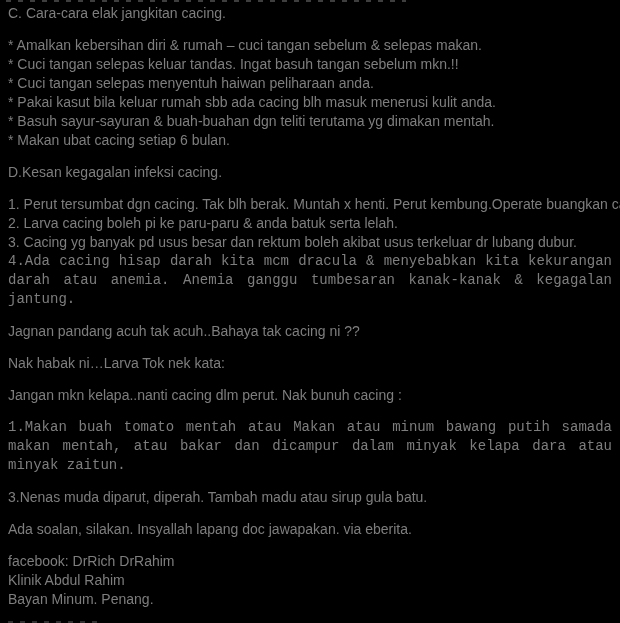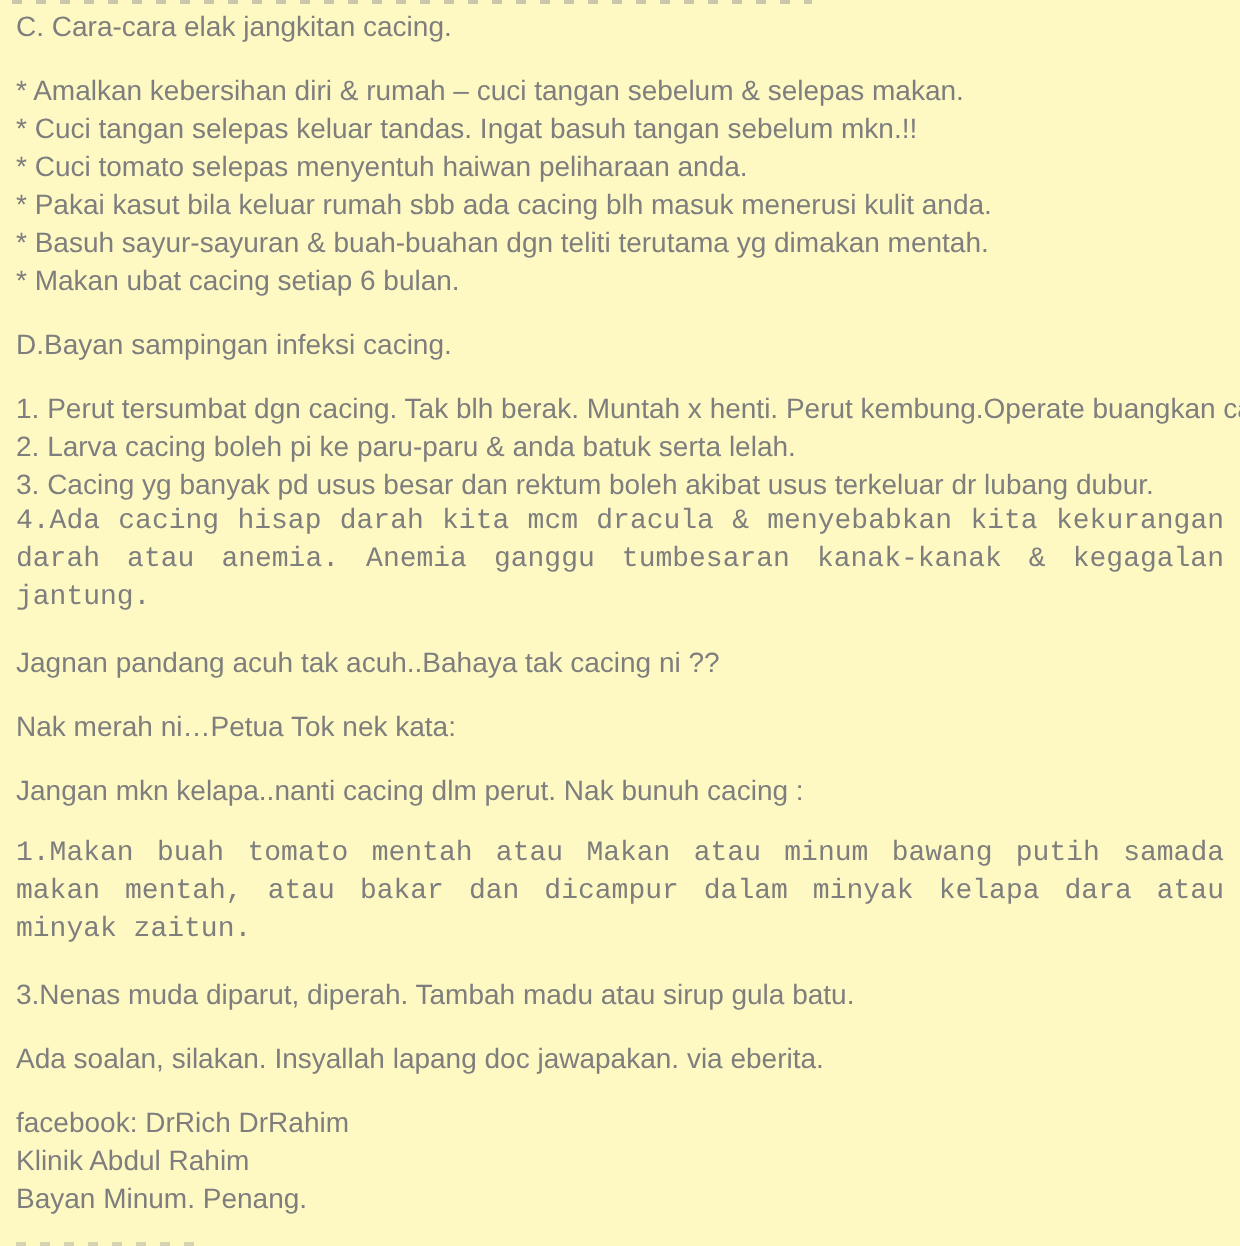--- a/index.html
+++ b/index.html
@@ -7,21 +7,21 @@
     padding: 0;
     background: #ffffff;
   }
   .page {
     position: relative;
     width: 620px;
     height: 623px;
     box-sizing: border-box;
     padding: 4px 8px 0 8px;
     overflow: hidden;
-    background: #fef9c3;
+    background: #000000;
     font-family: "Liberation Sans", "DejaVu Sans", sans-serif;
     font-size: 14px;
     line-height: 19px;
     color: #7e7e7e;
   }
   .block {
     margin: 0 0 13px 0;
     padding: 0;
   }
   .block:last-of-type {
@@ -63,43 +63,43 @@
 
   <div class="sliver top"></div>
 
   <p class="block">
     <span class="line">C. Cara-cara elak jangkitan cacing.</span>
   </p>
 
   <p class="block">
     <span class="line">* Amalkan kebersihan diri &amp; rumah – cuci tangan sebelum &amp; selepas makan.</span>
     <span class="line">* Cuci tangan selepas keluar tandas. Ingat basuh tangan sebelum mkn.!!</span>
-    <span class="line">* Cuci tomato selepas menyentuh haiwan peliharaan anda.</span>
+    <span class="line">* Cuci tangan selepas menyentuh haiwan peliharaan anda.</span>
     <span class="line">* Pakai kasut bila keluar rumah sbb ada cacing blh masuk menerusi kulit anda.</span>
     <span class="line">* Basuh sayur-sayuran &amp; buah-buahan dgn teliti terutama yg dimakan mentah.</span>
     <span class="line">* Makan ubat cacing setiap 6 bulan.</span>
   </p>
 
   <p class="block">
-    <span class="line">D.Bayan sampingan infeksi cacing.</span>
+    <span class="line">D.Kesan kegagalan infeksi cacing.</span>
   </p>
 
   <p class="block">
     <span class="line">1. Perut tersumbat dgn cacing. Tak blh berak. Muntah x henti. Perut kembung.Operate buangkan cacing tu.</span>
     <span class="line">2. Larva cacing boleh pi ke paru-paru &amp; anda batuk serta lelah.</span>
     <span class="line">3. Cacing yg banyak pd usus besar dan rektum boleh akibat usus terkeluar dr lubang dubur.</span>
     <span class="wrapline">4.Ada cacing hisap darah kita mcm dracula &amp; menyebabkan kita kekurangan darah atau anemia. Anemia ganggu tumbesaran kanak-kanak &amp; kegagalan jantung.</span>
   </p>
 
   <p class="block">
     <span class="line">Jagnan pandang acuh tak acuh..Bahaya tak cacing ni ??</span>
   </p>
 
   <p class="block">
-    <span class="line">Nak merah ni…Petua Tok nek kata:</span>
+    <span class="line">Nak habak ni…Larva Tok nek kata:</span>
   </p>
 
   <p class="block">
     <span class="line">Jangan mkn kelapa..nanti cacing dlm perut. Nak bunuh cacing :</span>
   </p>
 
   <p class="block">
     <span class="wrapline">1.Makan buah tomato mentah atau Makan atau minum bawang putih samada makan mentah, atau bakar dan dicampur dalam minyak kelapa dara atau minyak zaitun.</span>
   </p>
 

